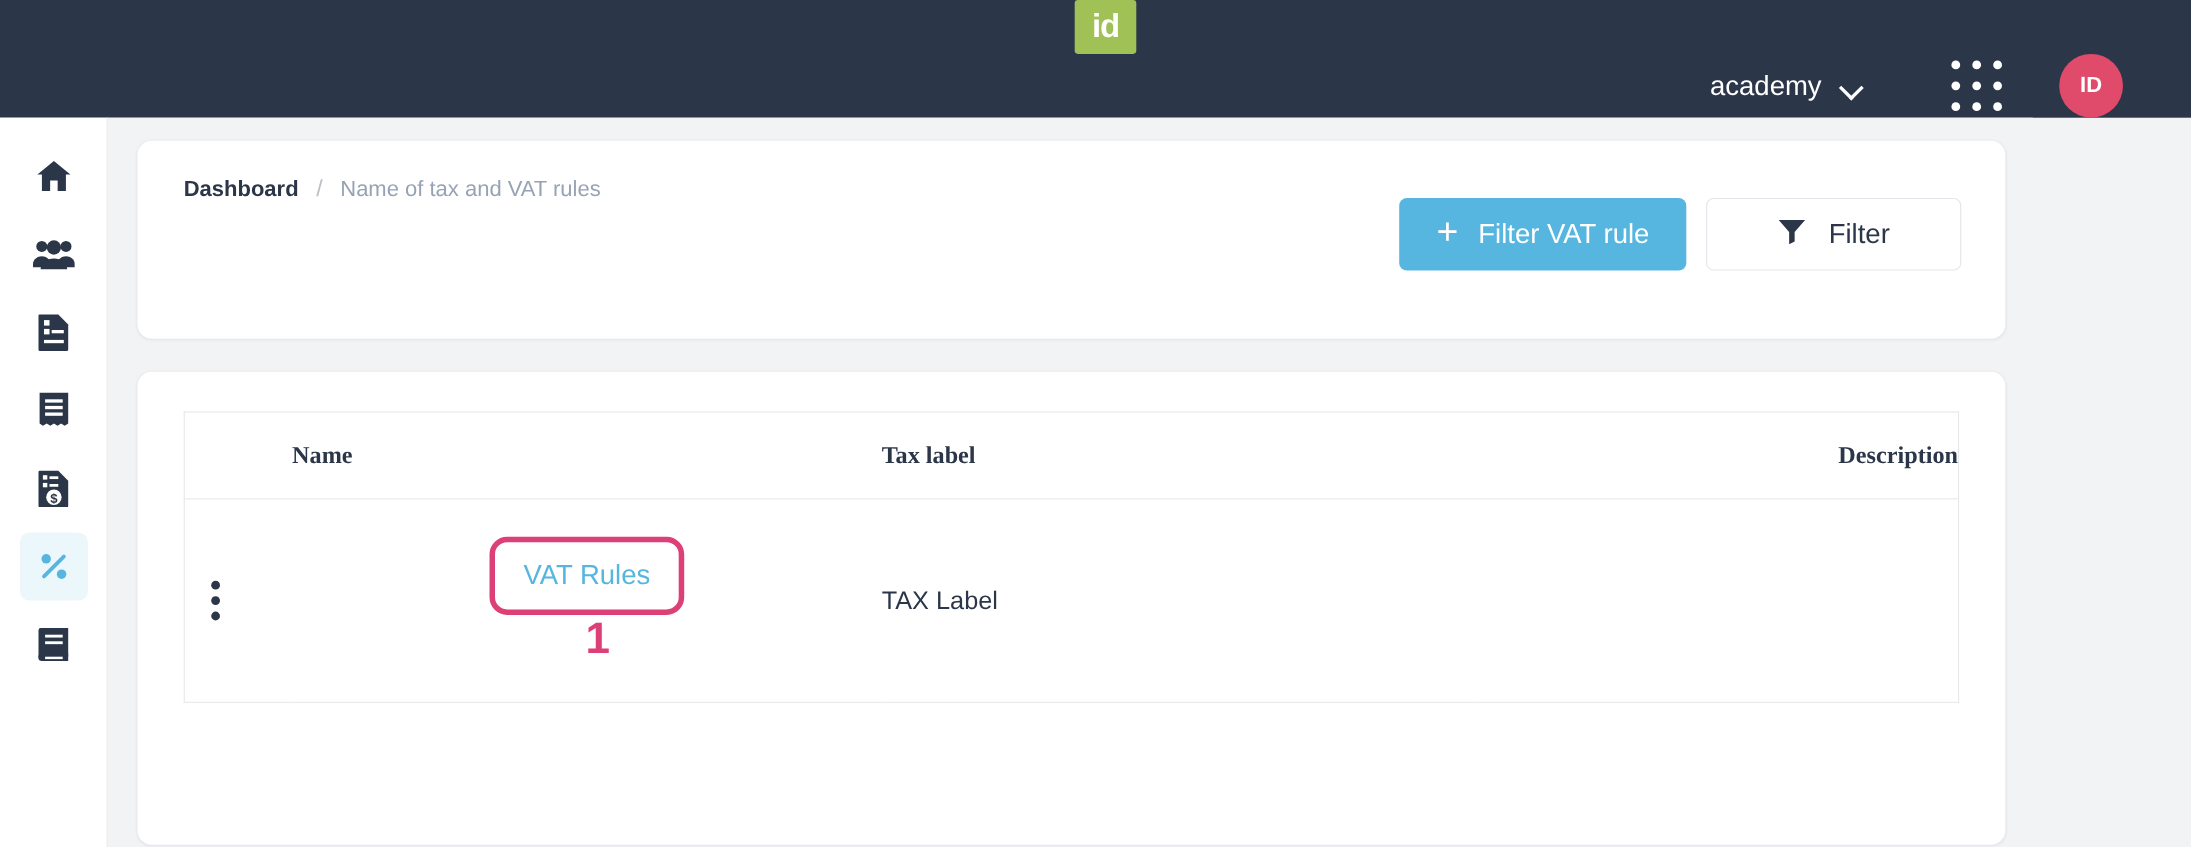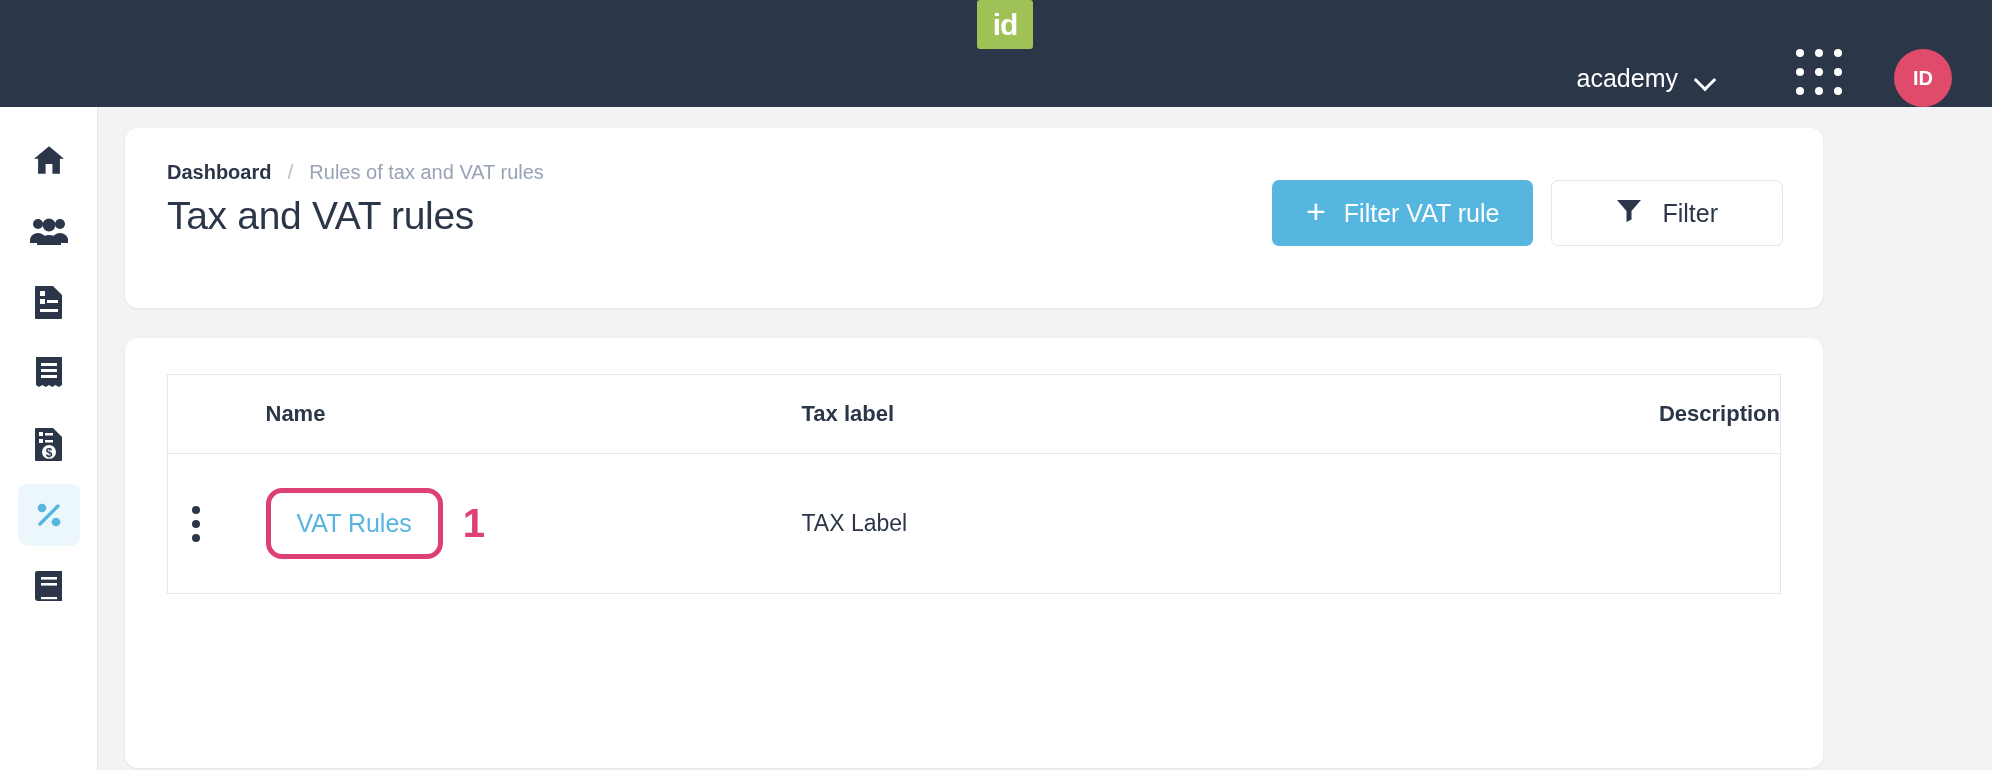--- a/index.html
+++ b/index.html
@@ -23,23 +23,23 @@
     background: #a0c155;
     border-radius: 3px;
     display: flex; align-items: center; justify-content: center;
     color: #ffffff;
     font-size: 30px; font-weight: bold;
     letter-spacing: -1px;
     line-height: 1;
   }
   .topbar-right {
     margin-left: auto;
-    display: flex; 
+    display: flex; align-items: center;
     gap: 0;
-    padding-right: 40px;
+    padding-right: 62px;
   }
   .org-select {
     display: flex; align-items: center; gap: 18px;
     color: #ffffff; font-size: 25px;
     cursor: pointer;
     padding: 8px 10px;
   }
   .chev {
     width: 22px; height: 13px;
     position: relative;
@@ -163,20 +163,21 @@
     height: 430px;
     padding: 36px 42px 0 42px;
   }
   table { border-collapse: collapse; width: 100%; table-layout: fixed; }
   th, td { text-align: left; }
   thead th {
     font-size: 22px; color: #2b3648; font-weight: bold;
     padding: 26px 0 26px 0;
     border-top: 1px solid #e6e8ea;
     border-bottom: 1px solid #e6e8ea;
+    font-family: Liberation Serif, serif;
   }
   tbody td {
     padding: 34px 0 34px 0;
     border-bottom: 1px solid #e6e8ea;
     font-size: 23px; color: #2b3648;
     vertical-align: middle;
   }
   .col-menu { width: 98px; }
   .col-name { width: 536px; }
   .col-tax  { width: 540px; }
@@ -186,21 +187,21 @@
   thead th.col-desc { border-right: 1px solid #e6e8ea; text-align: right; }
   tbody td.col-desc { border-right: 1px solid #e6e8ea; }
 
   .kebab {
     width: 8px; cursor: pointer;
     display: flex; flex-direction: column; gap: 6px;
     margin-left: 24px;
   }
   .kebab i { width: 8px; height: 8px; border-radius: 50%; background: #2b3648; display:block; }
 
-  .name-cell { display: flex; align-items: center; }
+  .name-cell { display: flex; align-items: center; flex-direction: column; }
   .annot-box {
     border: 5px solid #dd3f77;
     border-radius: 16px;
     padding: 16px 26px;
     display: inline-flex; align-items: center;
   }
   .link { color: #56b6df; font-size: 25px; cursor: pointer; }
   .annot-num {
     color: #dd3f77; font-weight: bold; font-size: 40px;
     margin-left: 20px;
@@ -318,24 +319,23 @@
 
 </div>
 
 <div class="content">
 
   <div class="card card-head">
 
     <div class="breadcrumb">
       <span class="crumb-1">Dashboard</span>
       <span class="crumb-sep">/</span>
-      <span class="crumb-2">Rules of tax and VAT rules</span>
+      <span class="crumb-2">Name of tax and VAT rules</span>
     </div>
 
-    <div class="page-title">Tax and VAT rules</div>
 
     <div class="head-actions">
       <button class="btn-primary">
         <span class="plus">+</span>
         <span>Filter VAT rule</span>
       </button>
 
       <button class="btn-secondary">
         <span>
           <svg width="26" height="24" viewBox="0 0 26 24" fill="#2b3648">

